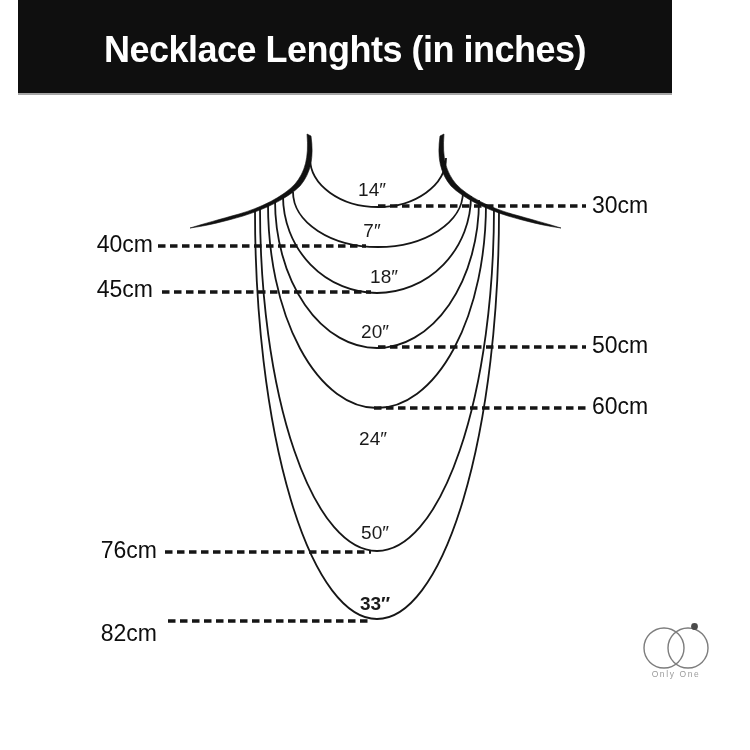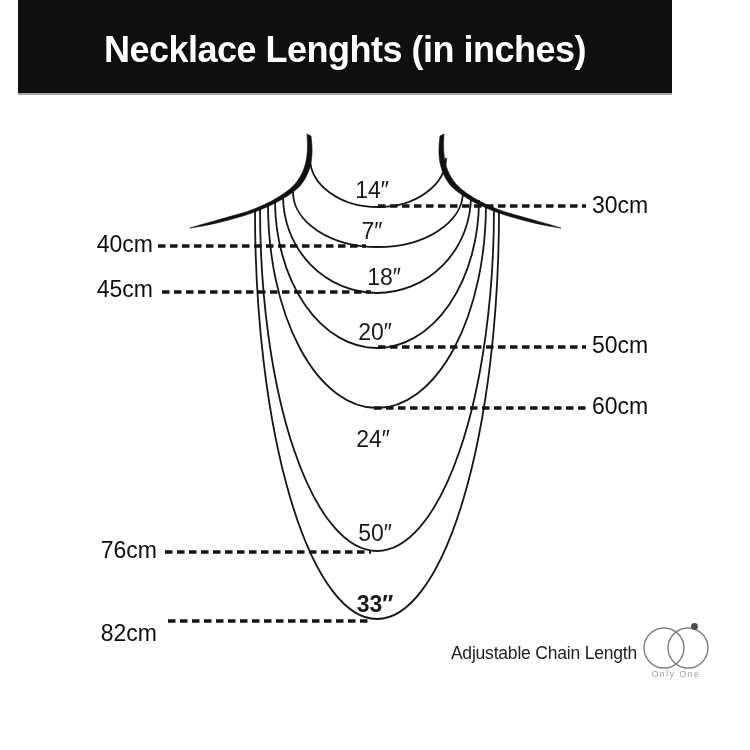--- a/index.html
+++ b/index.html
@@ -18,21 +18,21 @@
     padding-top:6px;white-space:nowrap;
   }
   
   .diagram-svg{position:absolute;left:0;top:0;width:750px;height:750px;}
   .necklace{fill:none;stroke:#161616;stroke-width:1.8px;}
   .collar{fill:#111111;stroke:#111111;stroke-width:0.6px;}
   .dash{stroke:#151515;stroke-width:3.6px;stroke-dasharray:7.5 4.5;}
   
   .inch-label{
     position:absolute;transform:translate(-50%,-50%);
-    font-size:23px;font-weight:400;color:#1a1a1a;white-space:nowrap;
+    font-size:19px;font-weight:400;color:#1a1a1a;white-space:nowrap;
   }
   .cm-label{
     position:absolute;transform:translate(0,-50%);
     font-size:23px;font-weight:normal;color:#0e0e0e;white-space:nowrap;
   }
   
   .footer-caption{
     position:absolute;right:113px;top:653px;transform:translate(0,-50%);
     font-size:17.5px;color:#222222;letter-spacing:-0.2px;white-space:nowrap;
   }
@@ -88,21 +88,20 @@
   <div class="inch-label" style="left:375px;top:604px;font-weight:bold;">33″</div>
 
   <div class="cm-label" style="left:592px;top:205px;">30cm</div>
   <div class="cm-label" style="right:597px;top:244px;">40cm</div>
   <div class="cm-label" style="right:597px;top:289px;">45cm</div>
   <div class="cm-label" style="left:592px;top:345px;">50cm</div>
   <div class="cm-label" style="left:592px;top:406px;">60cm</div>
   <div class="cm-label" style="right:593px;top:550px;">76cm</div>
   <div class="cm-label" style="right:593px;top:633px;">82cm</div>
 
-  <div class="footer-caption">Adjustable Chain Length</div>
   <svg class="logo-svg" viewBox="636 614 84 74">
     <circle class="logo-circle" cx="664" cy="648" r="20"></circle>
     <circle class="logo-circle" cx="688" cy="648" r="20"></circle>
     <circle class="logo-dot" cx="694.5" cy="626.5" r="3.4"></circle>
     <text class="brand-name" x="676" y="677" text-anchor="middle">Only One</text>
   </svg>
 
 </div>
 
 </body></html>

